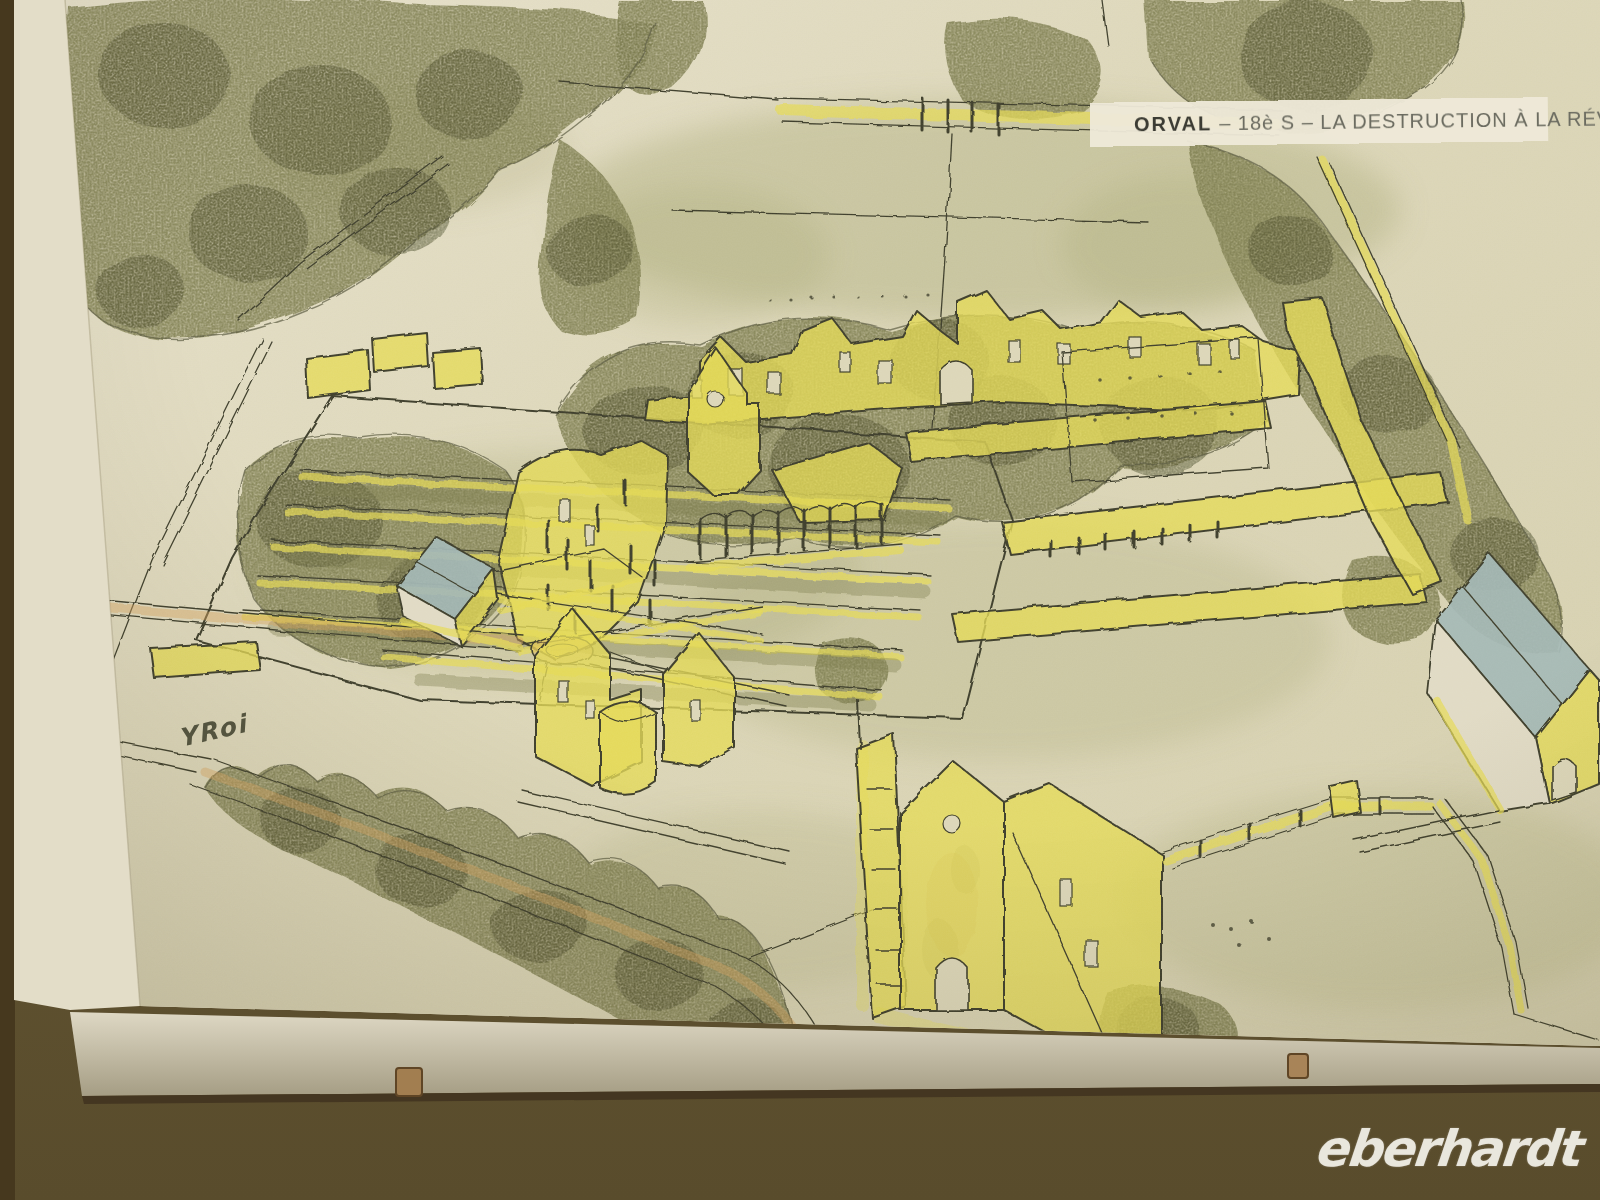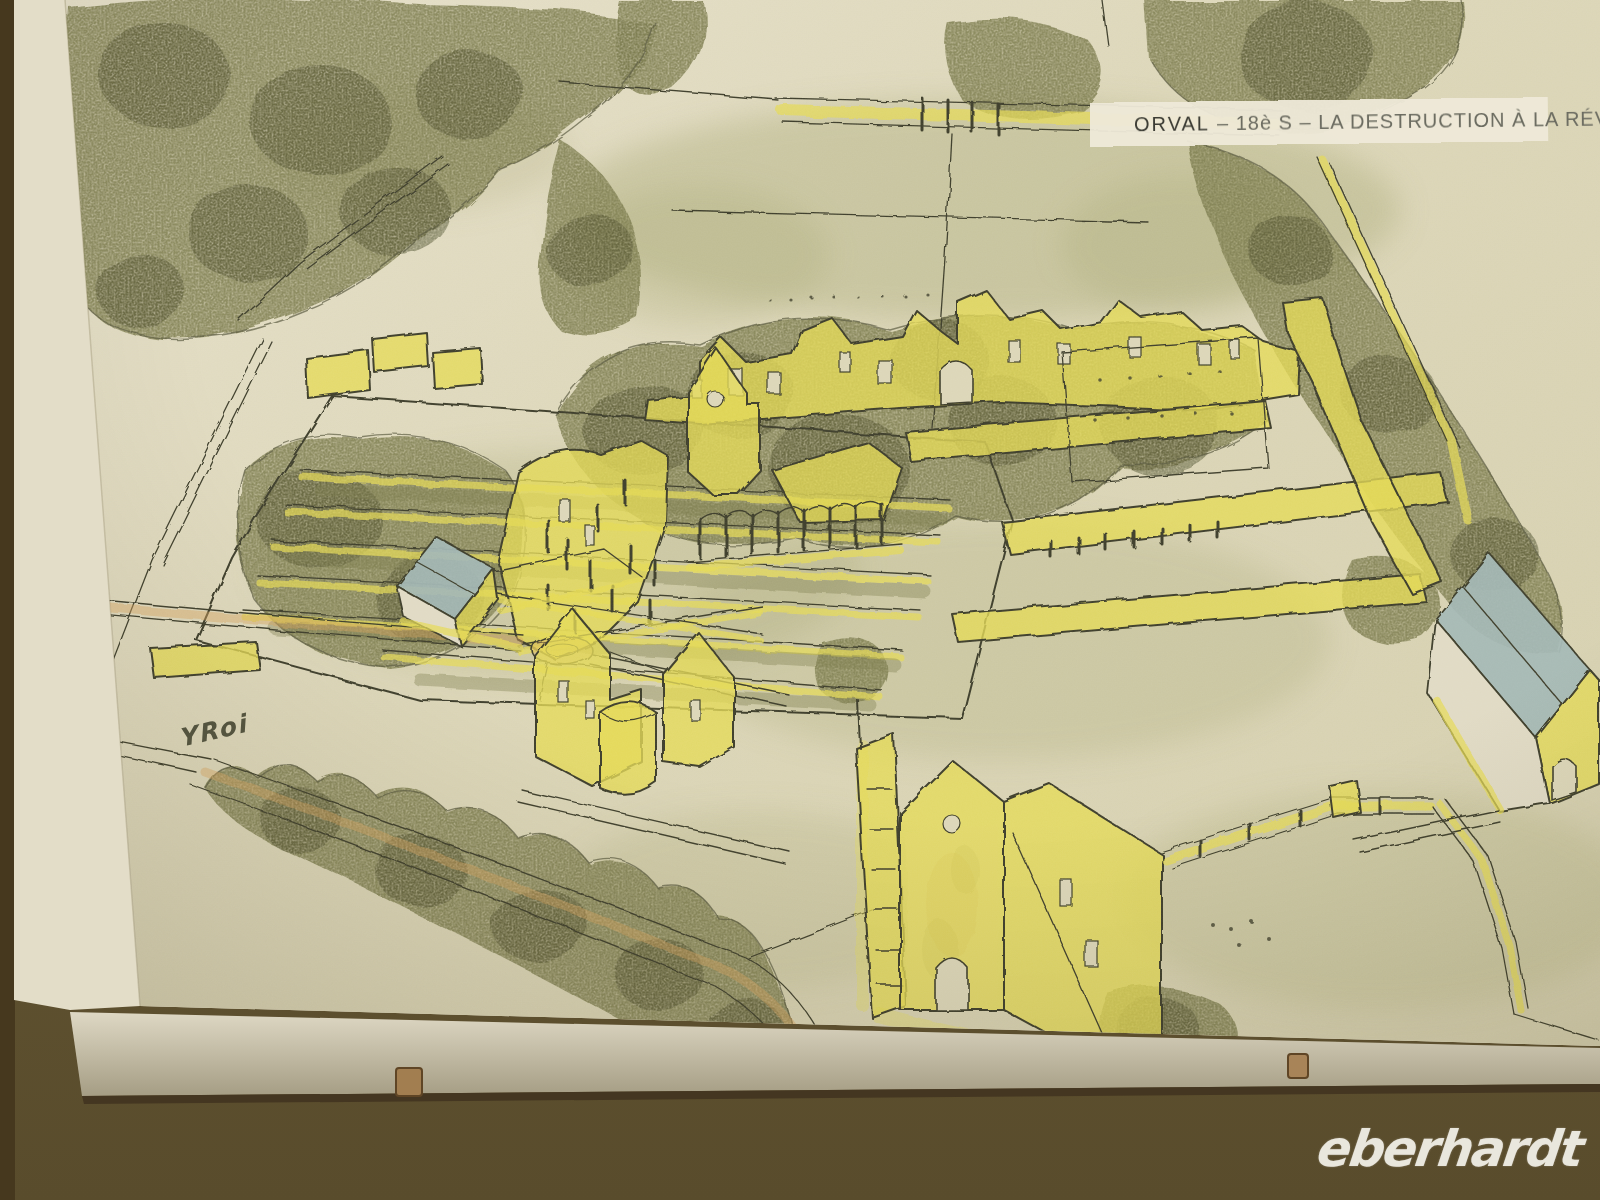--- a/index.html
+++ b/index.html
@@ -21,21 +21,21 @@
   .tdark{fill:var(--green_dark,#51522f);fill-opacity:.55}
   .twash{fill:var(--green_light,#aaa978)}
   .tline{fill:none;stroke:#5a5a40;stroke-width:1.4;opacity:.7}
   .pil{fill:none;stroke:var(--ink,#3e3e2b);stroke-width:3;stroke-linecap:round}
   .dot{fill:var(--ink,#3e3e2b);opacity:.8}
   
   .title-strip{position:absolute;left:1090px;top:100px;width:458px;height:44px;
     background:rgba(238,233,216,.95);transform:rotate(-.7deg);
     display:flex;align-items:center;padding-left:44px;box-sizing:border-box;
     font-size:20px;letter-spacing:1px;color:var(--title_text,#6b6b60);white-space:nowrap;}
-  .title-strip .t-bold{font-weight:normal;color:var(--title_strong,#3b3b33);letter-spacing:2px;margin-right:7px;}
+  .title-strip .t-bold{font-weight:bold;color:var(--title_strong,#3b3b33);letter-spacing:2px;margin-right:7px;}
   .signature{position:absolute;left:180px;top:716px;font-style:italic;font-weight:600;
     font-size:25px;letter-spacing:2px;color:#54543f;transform:rotate(-13deg) skewX(-6deg);
     font-family:"DejaVu Sans", sans-serif;}
   .watermark{position:absolute;right:18px;bottom:22px;font-weight:bold;font-style:italic;
     font-size:50px;letter-spacing:-2px;color:rgba(238,236,228,.95);transform:skewX(-8deg);
     font-family:"DejaVu Sans", sans-serif;text-shadow:0 0 2px rgba(238,236,228,.35);}
 </style>
 </head>
 <body>
 

